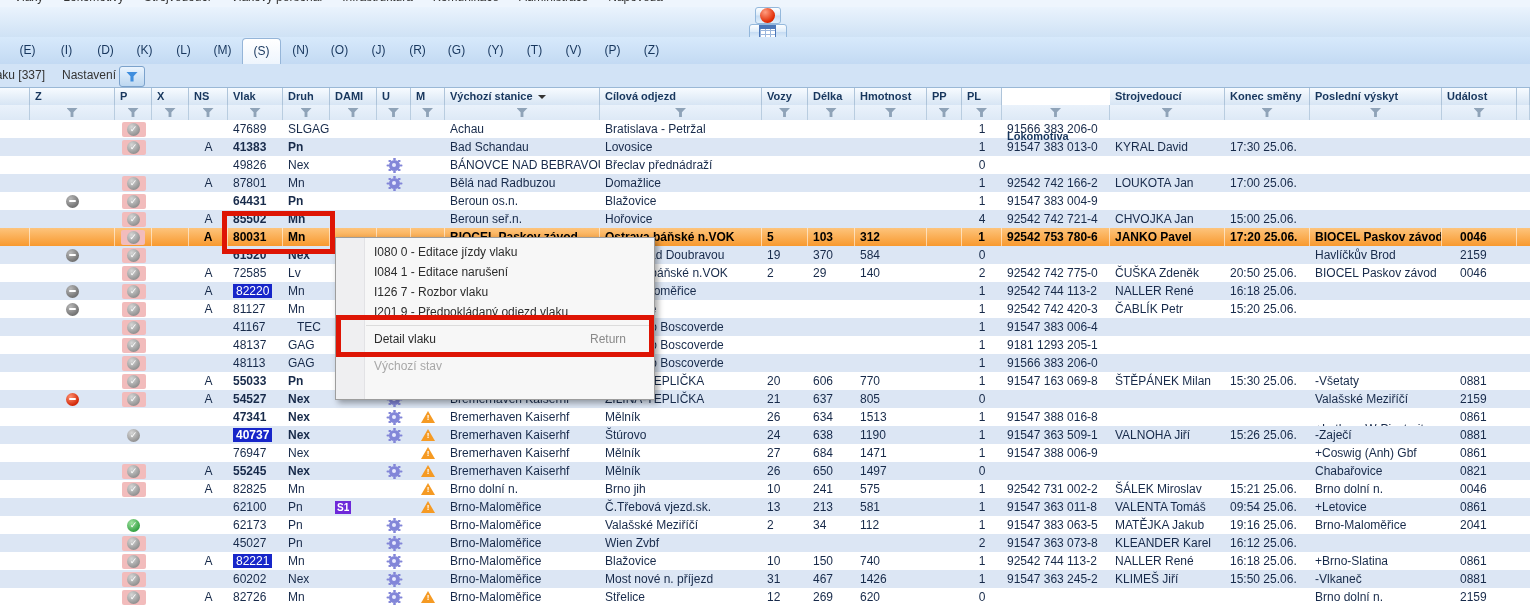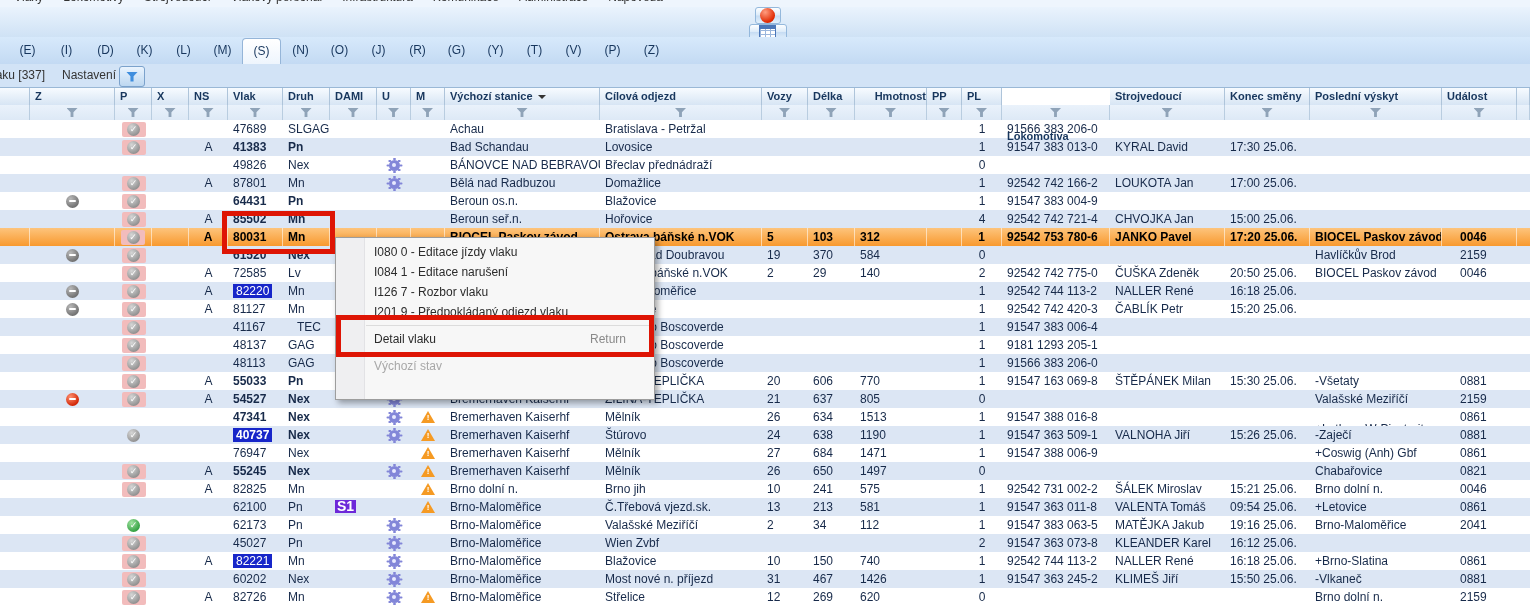--- a/index.html
+++ b/index.html
@@ -112,21 +112,21 @@
   .ic-minus.red{background:radial-gradient(circle at 35% 30%,#ff9070,#cf2000 75%);}
   .ic-gear{width:11px;height:11px;border-radius:50%;background:#8286d8;position:relative;}
   .ic-gear:before{content:"";position:absolute;left:3.5px;top:3.5px;width:4px;height:4px;border-radius:50%;background:#e8eaff;}
   .ic-gear:after{content:"";position:absolute;left:4.5px;top:-2px;width:2.5px;height:2.5px;border-radius:1px;background:#8286d8;
       box-shadow:0 13px 0 0 #8286d8,-6.5px 6.5px 0 0 #8286d8,6.5px 6.5px 0 0 #8286d8,
       -4.7px 2px 0 0 #8286d8,4.7px 2px 0 0 #8286d8,-4.7px 11px 0 0 #8286d8,4.7px 11px 0 0 #8286d8;}
   .ic-warn{width:14px;height:12px;background:#f59a23;clip-path:polygon(50% 0,100% 100%,0 100%);
            position:relative;}
   .ic-warn:after{content:"!";position:absolute;left:0;top:2px;width:14px;text-align:center;
            font-size:8px;font-weight:bold;color:#fff;line-height:10px;}
-  .badge{display:inline-block;background:#6d28d9;color:#fff;font-size:14px;font-weight:bold;
+  .badge{display:inline-block;background:#6d28d9;color:#fff;font-size:10px;font-weight:bold;
          padding:0 2px;line-height:13px;margin-top:2px;}
   
   .cmenu{position:absolute;left:335px;top:237px;width:320px;height:163px;box-sizing:border-box;
          background:linear-gradient(90deg,#efeff1 0,#efeff1 28px,#e2e2e5 28px,#e2e2e5 29px,#f7f7f7 29px);
          border:1px solid #9d9d9d;box-shadow:3px 3px 6px rgba(0,0,0,.35);z-index:40;padding-top:4px;}
   .cmi{height:20px;line-height:20px;padding-left:38px;font-size:12px;color:#2b2b2b;position:relative;}
   .cmi.dis{color:#a8a8a8;}
   .cmi .sc{position:absolute;right:28px;top:0;color:#8a8a8a;}
   .csep{height:1px;background:#dcdcdc;margin:3px 3px 3px 30px;}
   
@@ -233,21 +233,21 @@
         <div class="hcell" style="width: 39px;"><span>NS</span></div>
         <div class="hcell" style="width: 55px;"><span>Vlak</span></div>
         <div class="hcell" style="width: 47px;"><span>Druh</span></div>
         <div class="hcell" style="width: 47px;"><span>DAMI</span></div>
         <div class="hcell" style="width: 34px;"><span>U</span></div>
         <div class="hcell" style="width: 34px;"><span>M</span></div>
         <div class="hcell" style="width: 155px;"><span>Výchozí stanice</span><span class="caret"></span></div>
         <div class="hcell" style="width: 162px;"><span>Cílová odjezd</span></div>
         <div class="hcell" style="width: 46px;"><span>Vozy</span></div>
         <div class="hcell" style="width: 47px;"><span>Délka</span></div>
-        <div class="hcell" style="width: 72px; text-align: right;"><span>Hmotnost</span></div>
+        <div class="hcell" style="width: 72px;"><span>Hmotnost</span></div>
         <div class="hcell" style="width: 35px;"><span>PP</span></div>
         <div class="hcell" style="width: 40px;"><span>PL</span></div>
         <div class="hcell" style="width: 108px; margin-top: 40px;"><span>Lokomotiva</span></div>
         <div class="hcell" style="width: 115px;"><span>Strojvedoucí</span></div>
         <div class="hcell" style="width: 85px;"><span>Konec směny</span></div>
         <div class="hcell" style="width: 132px;"><span>Poslední výskyt</span></div>
         <div class="hcell" style="width: 75px;"><span>Událost</span></div>
         <div class="hcell" style="flex: 1 1 0%;"></div>
       </div>
     <div class="frow">

